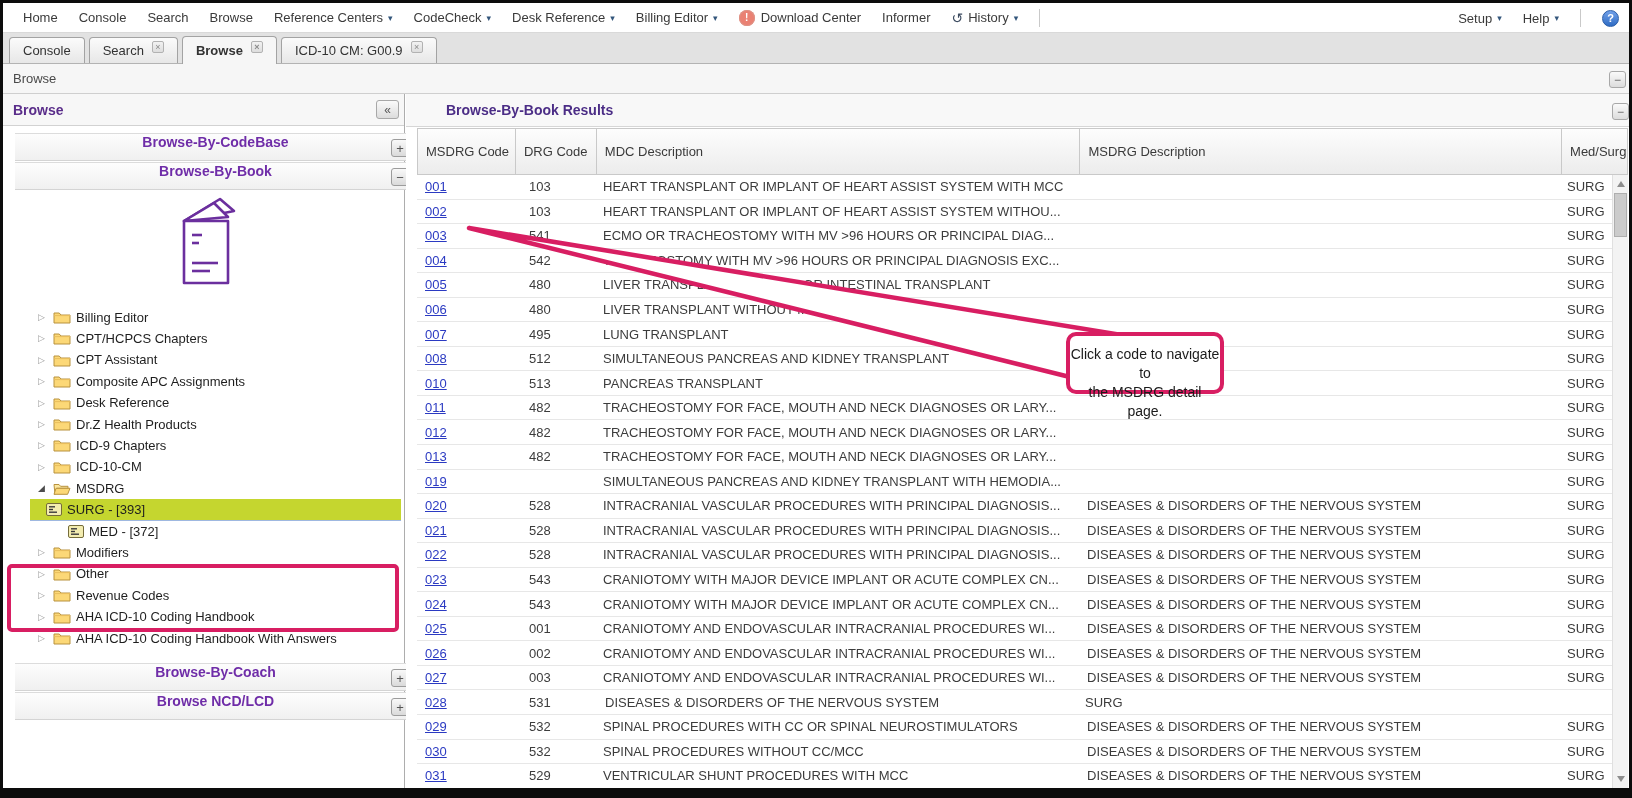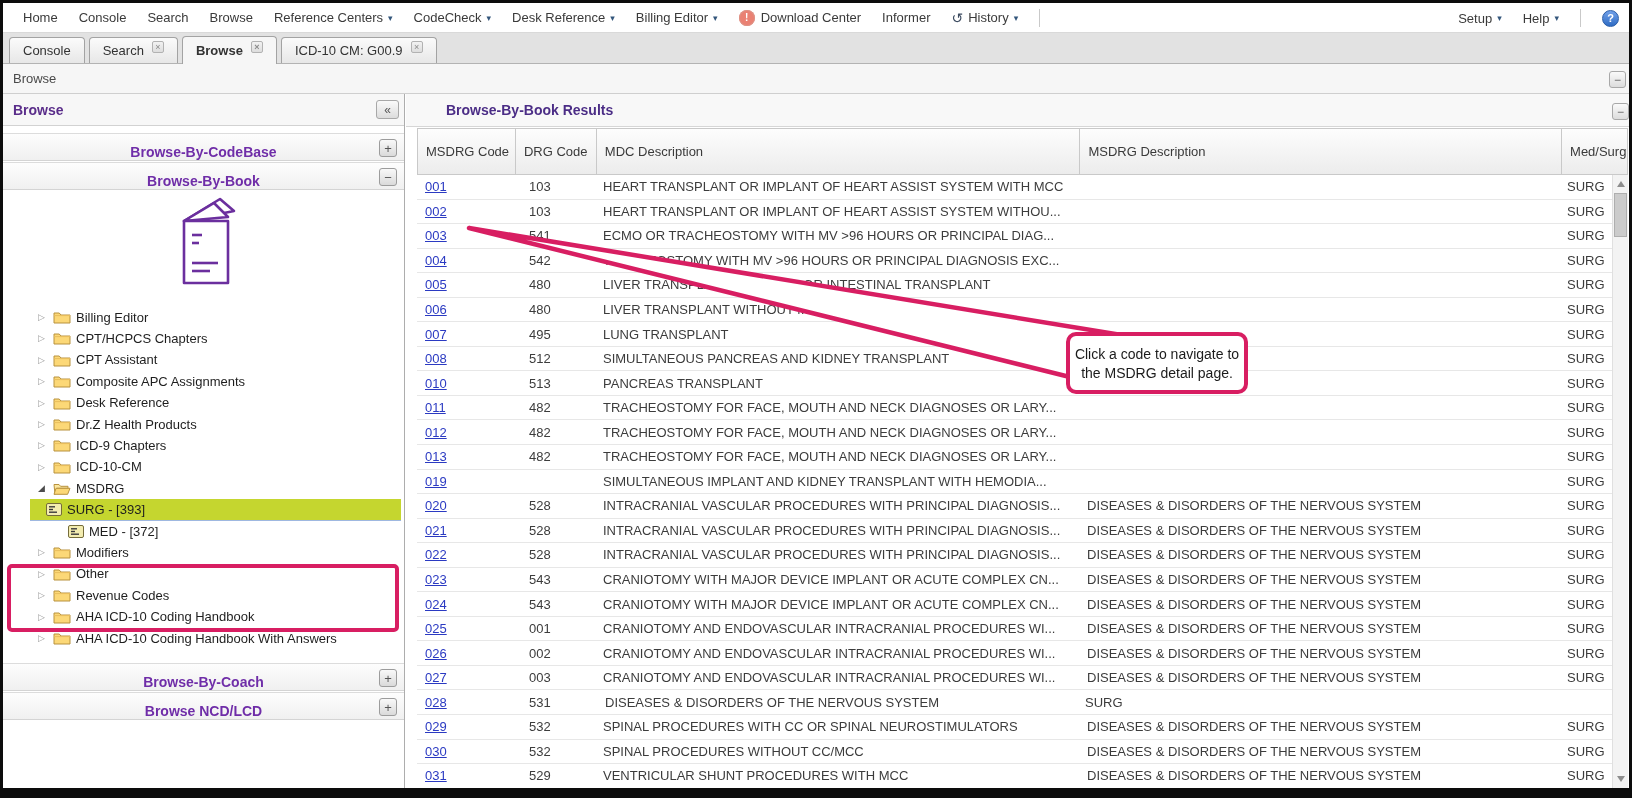--- a/index.html
+++ b/index.html
@@ -44,22 +44,22 @@
 
   
   .left-panel { position:absolute; left:0; top:91px; width:402px; height:694px; background:#fff;
                 border-right:1px solid #adadad; }
   .panel-header { position:absolute; left:0; top:0; width:100%; height:32px; background:#f7f7f7;
                   border-bottom:1px solid #d2d2d2; display:flex; align-items:center; }
   .panel-title { font-size:14px; font-weight:bold; color:#5a2d8a; padding-left:10px; }
   .collapse-btn { position:absolute; right:5px; top:6px; width:23px; height:19px; border:1px solid #a8a8a8;
                   border-radius:3px; background:linear-gradient(#fafafa,#dcdcdc); color:#555; font-size:12px;
                   line-height:16px; text-align:center; cursor:pointer; padding:0; font-family:inherit; }
-  .acc-row { position:absolute; left:0; width:100%; height:28px; background:linear-gradient(#fdfdfd,#f0f0f0);
-             border-top:1px solid #dcdcdc; border-bottom:1px solid #d4d4d4; display:flex; align-items:flex-end;
+  .acc-row { position:absolute; left:12px; width:100%; height:28px; background:linear-gradient(#fdfdfd,#f0f0f0);
+             border-top:1px solid #dcdcdc; border-bottom:1px solid #d4d4d4; display:flex; align-items:flex-start;
              justify-content:center; cursor:pointer; }
   .acc-title { font-size:14px; font-weight:bold; color:#6f2da8; }
   .acc-toggle { position:absolute; right:7px; top:5px; width:18px; height:18px; border:1px solid #9c9c9c;
                 border-radius:3px; background:linear-gradient(#f9f9f9,#dadada); color:#555; font-size:13px;
                 line-height:15px; text-align:center; cursor:pointer; padding:0; font-family:inherit; }
 
   .book-icon { position:absolute; left:0; top:99px; width:100%; height:100px; display:flex; justify-content:center; }
 
   .tree { position:absolute; left:0; top:212px; width:100%; height:345px; }
   .tree-item { position:absolute; left:0; right:3px; height:22px; display:flex; align-items:center;
@@ -100,21 +100,21 @@
   .sb-up { top:1px; } .sb-down { bottom:1px; }
   .tri-up { width:0; height:0; border-left:4px solid transparent; border-right:4px solid transparent;
             border-bottom:6px solid #8d8d8d; }
   .tri-down { width:0; height:0; border-left:4px solid transparent; border-right:4px solid transparent;
               border-top:6px solid #8d8d8d; }
   .sb-thumb { position:absolute; left:1px; top:18px; width:13px; height:44px; background:#cbcbcb;
               border:1px solid #aeaeae; cursor:grab; }
 
   
   .overlay { position:absolute; left:0; top:0; z-index:50; pointer-events:none; }
-  .callout { position:absolute; left:1063px; top:329px; width:182px; height:62px; background:#fff;
+  .callout { position:absolute; left:1063px; top:329px; width:158px; height:62px; background:#fff;
              border:4px solid #d81e62; border-radius:10px; z-index:51; text-align:center; font-size:14px;
              color:#1b1b1b; line-height:19px; padding-top:9px; }
 </style>
 </head>
 <body>
 
 <div class="window">
 
   <div class="menubar">
     <div class="menu-left" id="menu-left">
@@ -498,21 +498,21 @@
           <div class="tr">
             <div class="td td-code"><a>013</a></div>
             <div class="td td-drg">482</div>
             <div class="td td-desc">TRACHEOSTOMY FOR FACE, MOUTH AND NECK DIAGNOSES OR LARY...</div>
             <div class="td td-mdc"></div>
             <div class="td td-ms">SURG</div>
           </div>
           <div class="tr">
             <div class="td td-code"><a>019</a></div>
             <div class="td td-drg"></div>
-            <div class="td td-desc">SIMULTANEOUS IMPLANT AND KIDNEY TRANSPLANT WITH HEMODIA...</div>
+            <div class="td td-desc">SIMULTANEOUS PANCREAS AND KIDNEY TRANSPLANT WITH HEMODIA...</div>
             <div class="td td-mdc"></div>
             <div class="td td-ms">SURG</div>
           </div>
           <div class="tr">
             <div class="td td-code"><a>020</a></div>
             <div class="td td-drg">528</div>
             <div class="td td-desc">INTRACRANIAL VASCULAR PROCEDURES WITH PRINCIPAL DIAGNOSIS...</div>
             <div class="td td-mdc">DISEASES &amp; DISORDERS OF THE NERVOUS SYSTEM</div>
             <div class="td td-ms">SURG</div>
           </div>

